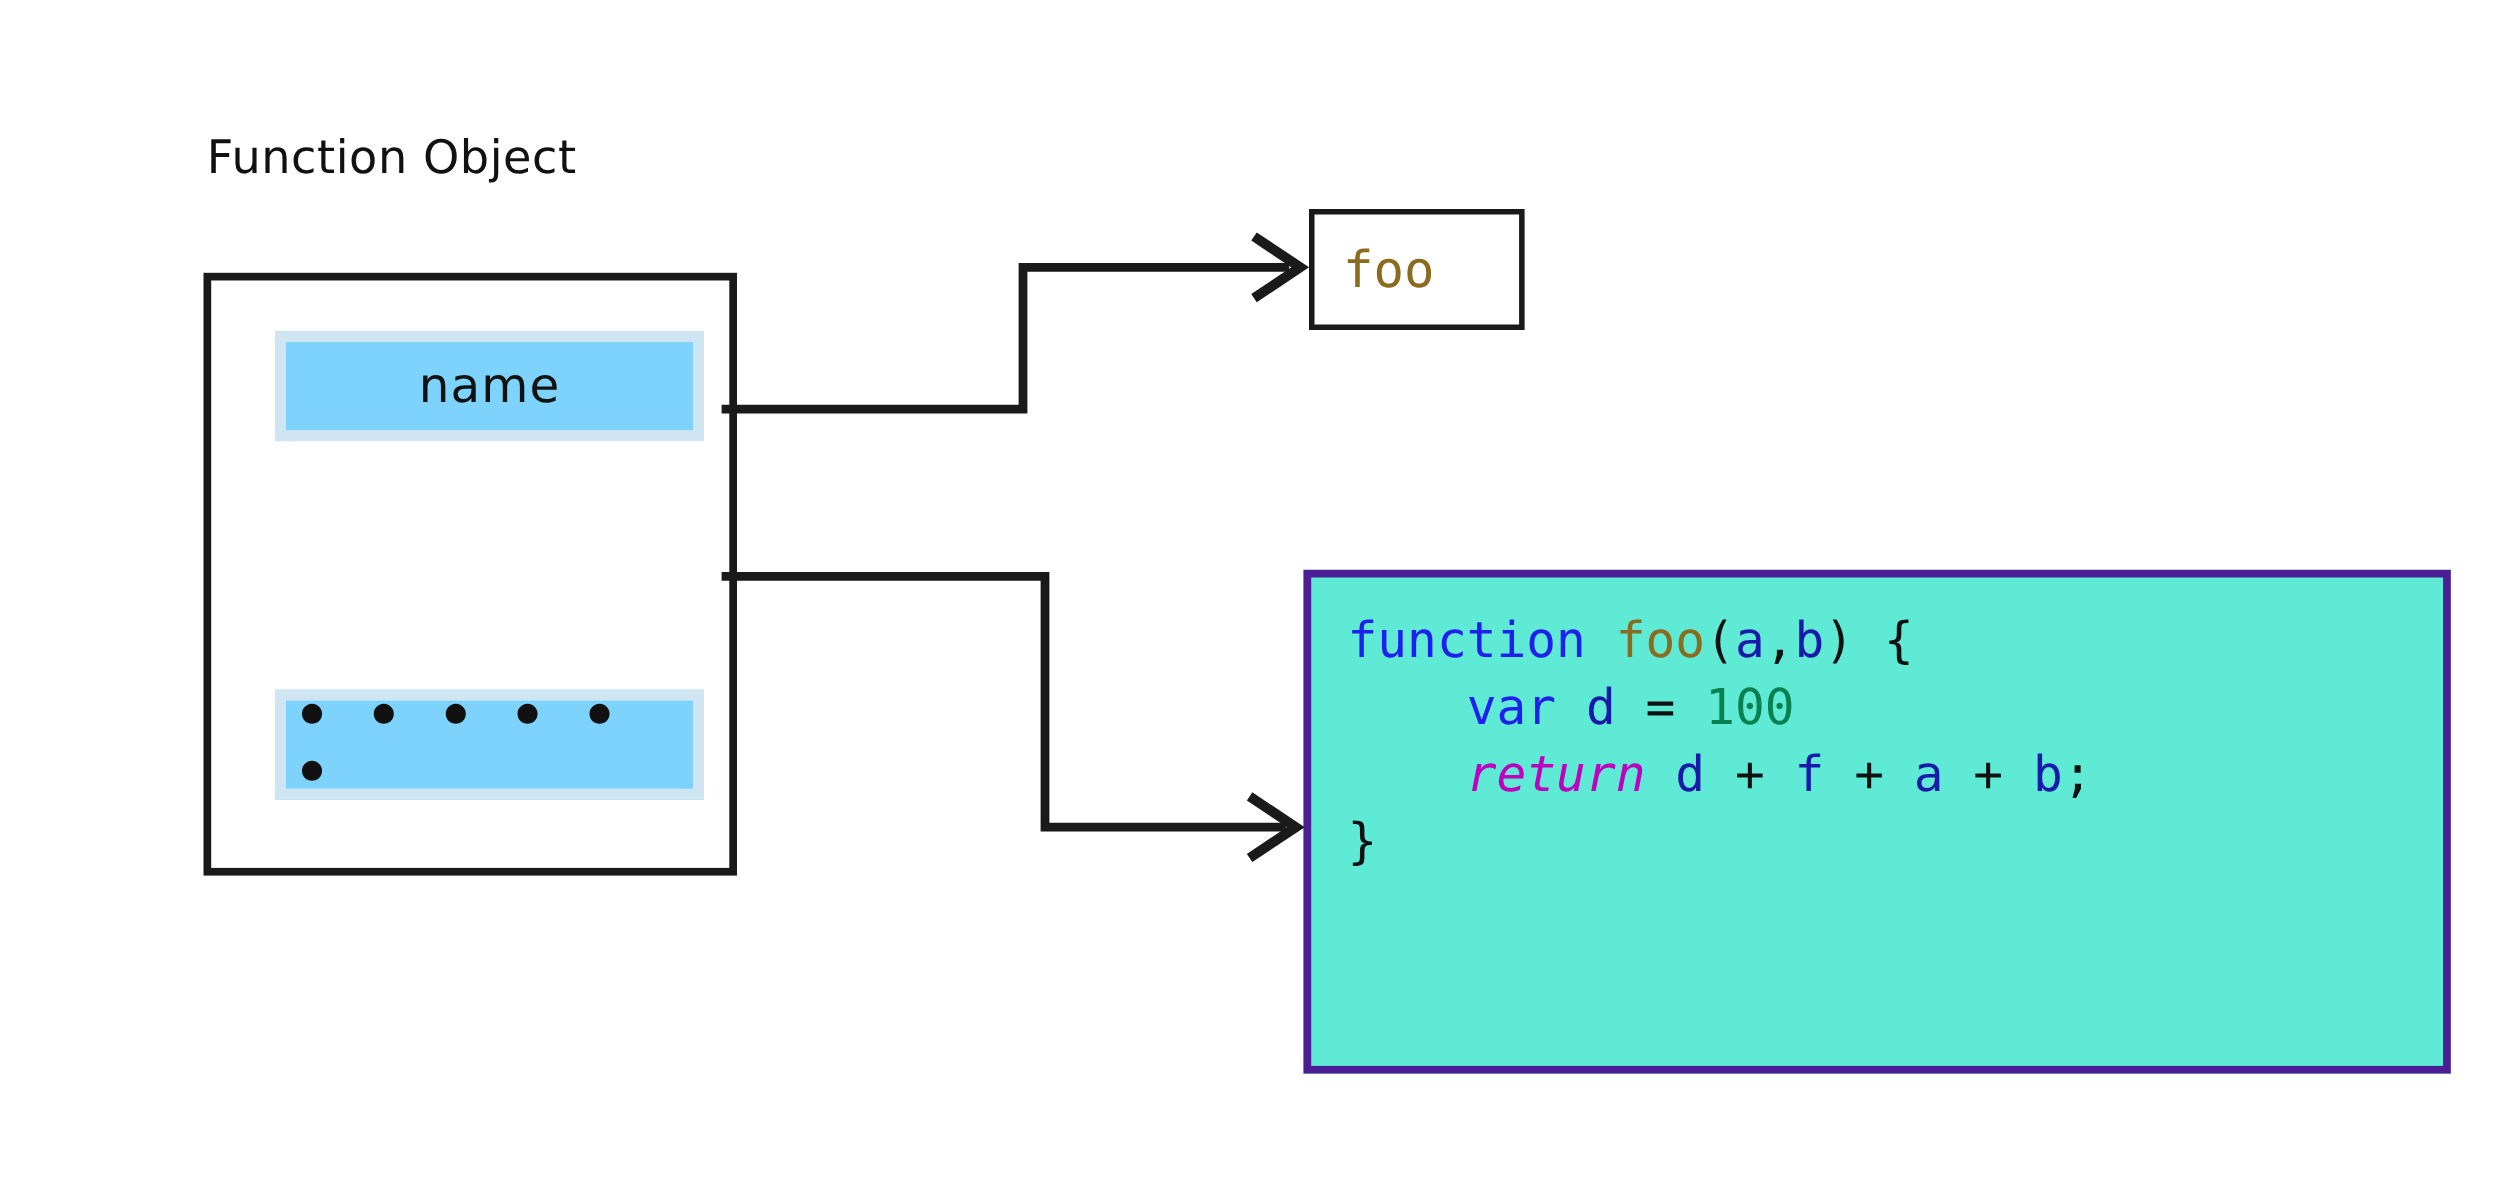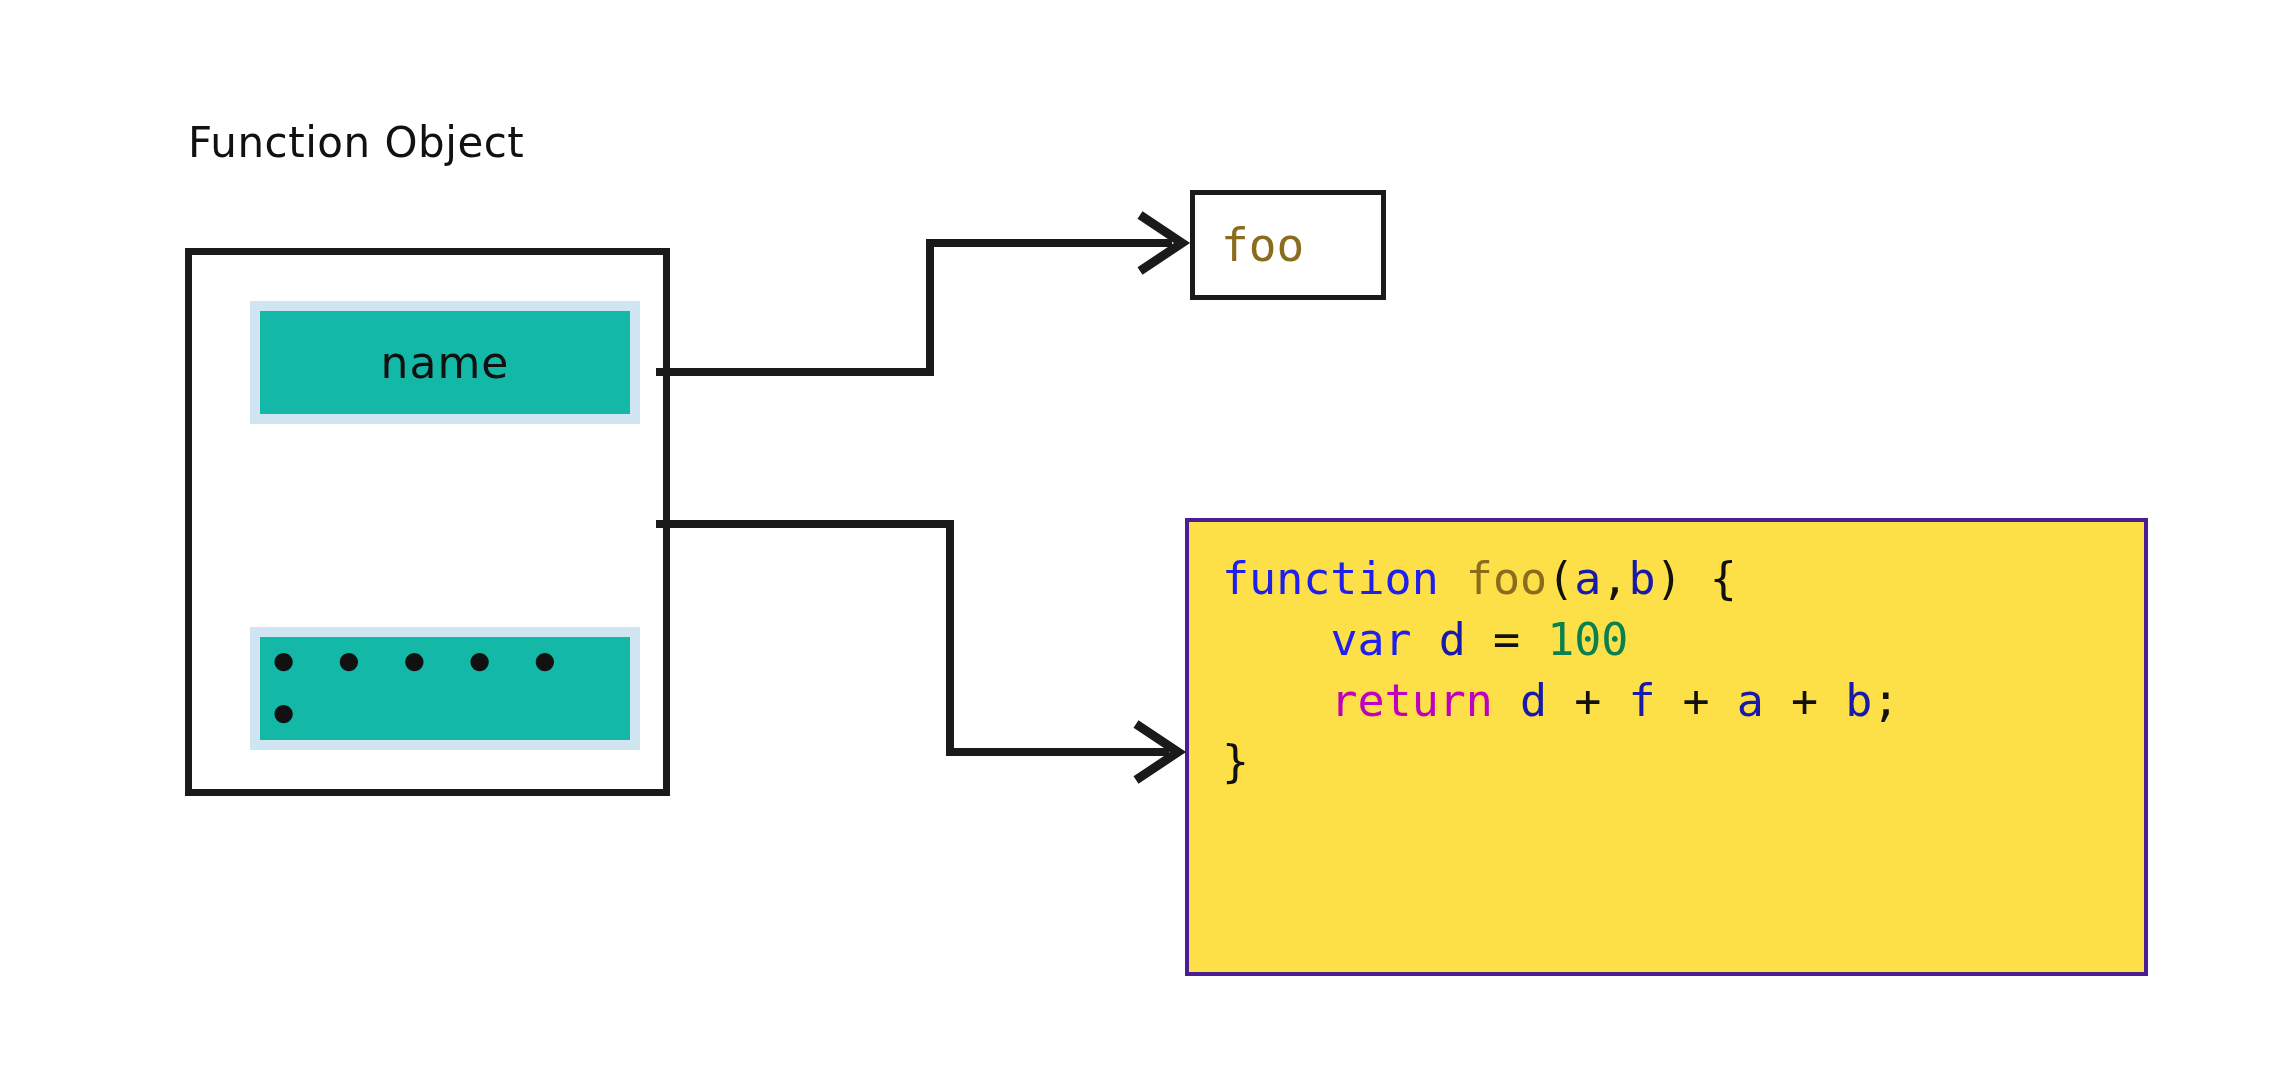--- a/index.html
+++ b/index.html
@@ -42,23 +42,23 @@
     height: 548px;
     border: 7px solid #1a1a1a;
     box-sizing: border-box;
     background: #ffffff;
   }
 
   .slot {
     position: absolute;
     left: 58px;
     width: 390px;
-    height: 123px;
+    height: 100px;
     box-sizing: border-box;
-    background: #14b8a6;
+    background: #7dd3fc;
     border: 10px solid #cfe5f2;
     display: flex;
     align-items: center;
     justify-content: center;
   }
   #slot-name { top: 46px; }
   #slot-code { top: 206px; }
   #slot-more { top: 372px; }
 
   .slot-label {
@@ -98,39 +98,39 @@
     font-size: 46px;
     color: #8b6b1e;
     line-height: 1;
   }
 
   
   #code-box {
     position: absolute;
     left: 1185px;
     top: 518px;
-    width: 963px;
+    width: 1043px;
     height: 458px;
-    border: 4px solid #4c1d95;
+    border: 7px solid #4c1d95;
     box-sizing: border-box;
-    background: #fde047;
+    background: #5eead4;
     padding: 26px 0 0 33px;
   }
   .code-line {
     font-family: "DejaVu Sans Mono", monospace;
     font-size: 45px;
     line-height: 61px;
     white-space: pre;
     color: #111111;
   }
   .tok-kw      { color: #2020ee; }
   .tok-fn      { color: #8b6b1e; }
   .tok-ident   { color: #1a1aaa; }
   .tok-num     { color: #0a8050; }
-  .tok-return  { color: #bf00bf; }
+  .tok-return  { color: #bf00bf; font-style: italic; }
   .tok-punct   { color: #111111; }
 
   
   #connectors {
     position: absolute;
     left: 0;
     top: 0;
     width: 2284px;
     height: 1073px;
     pointer-events: none;

